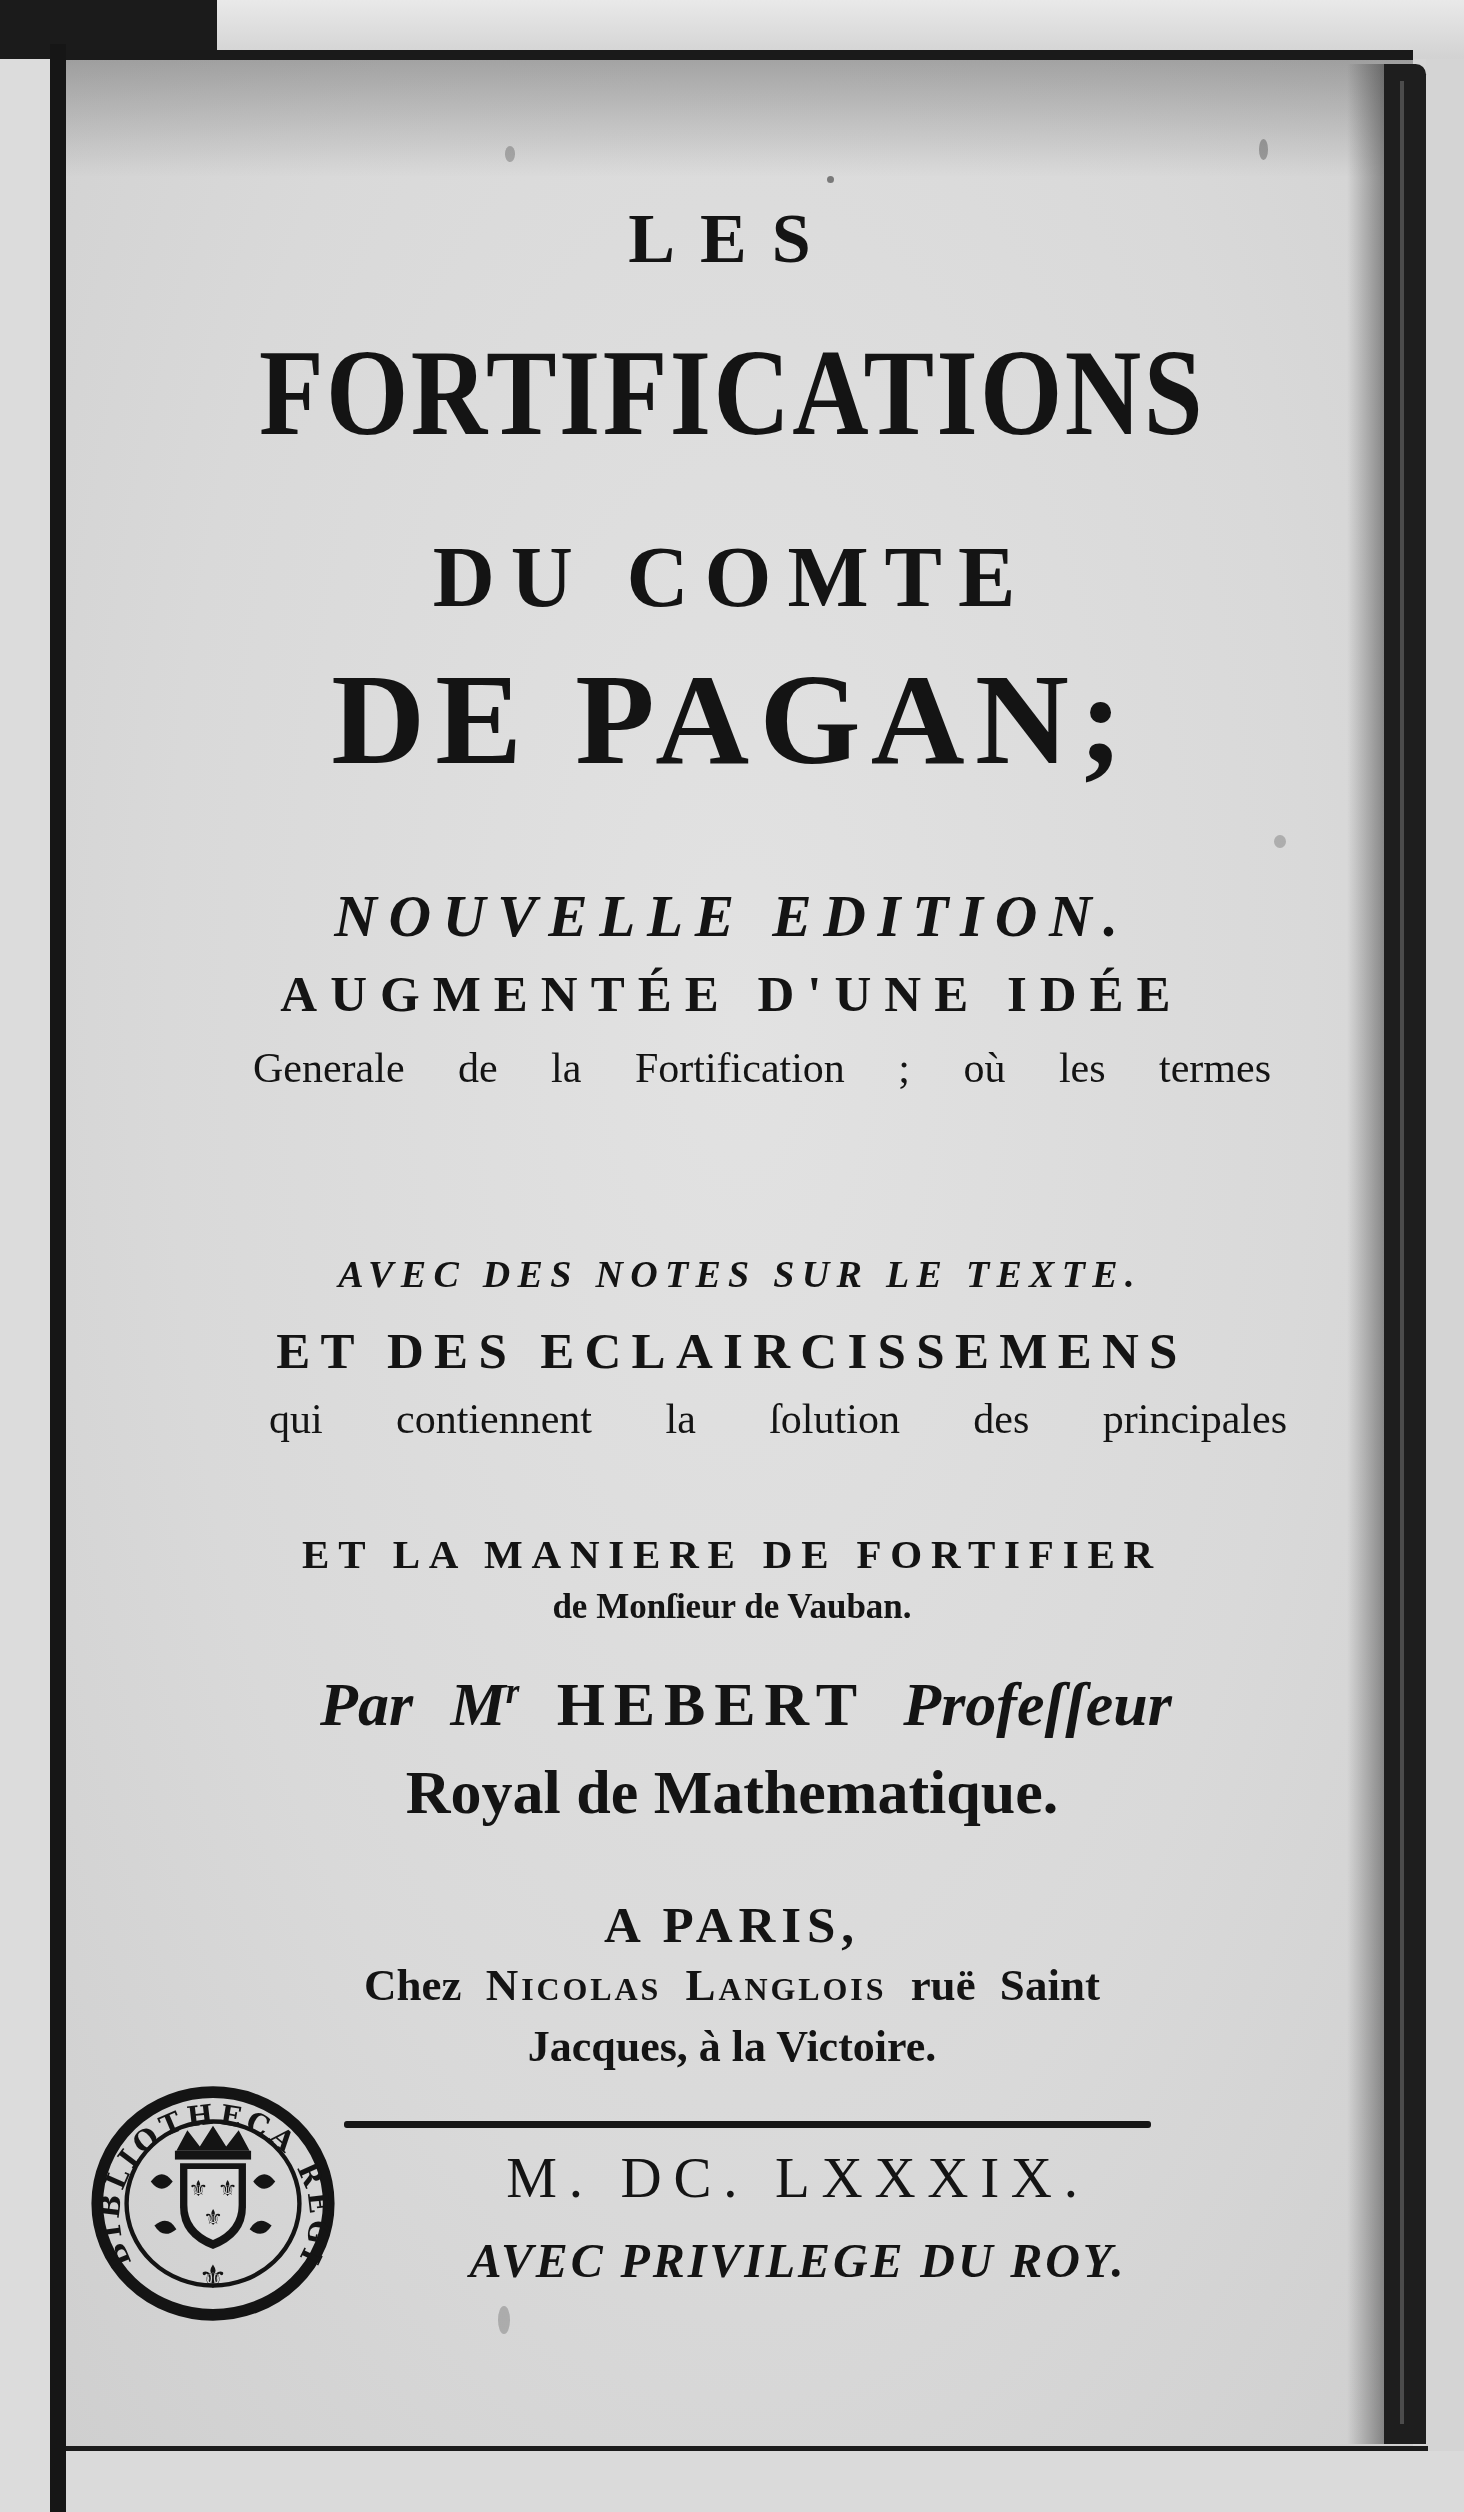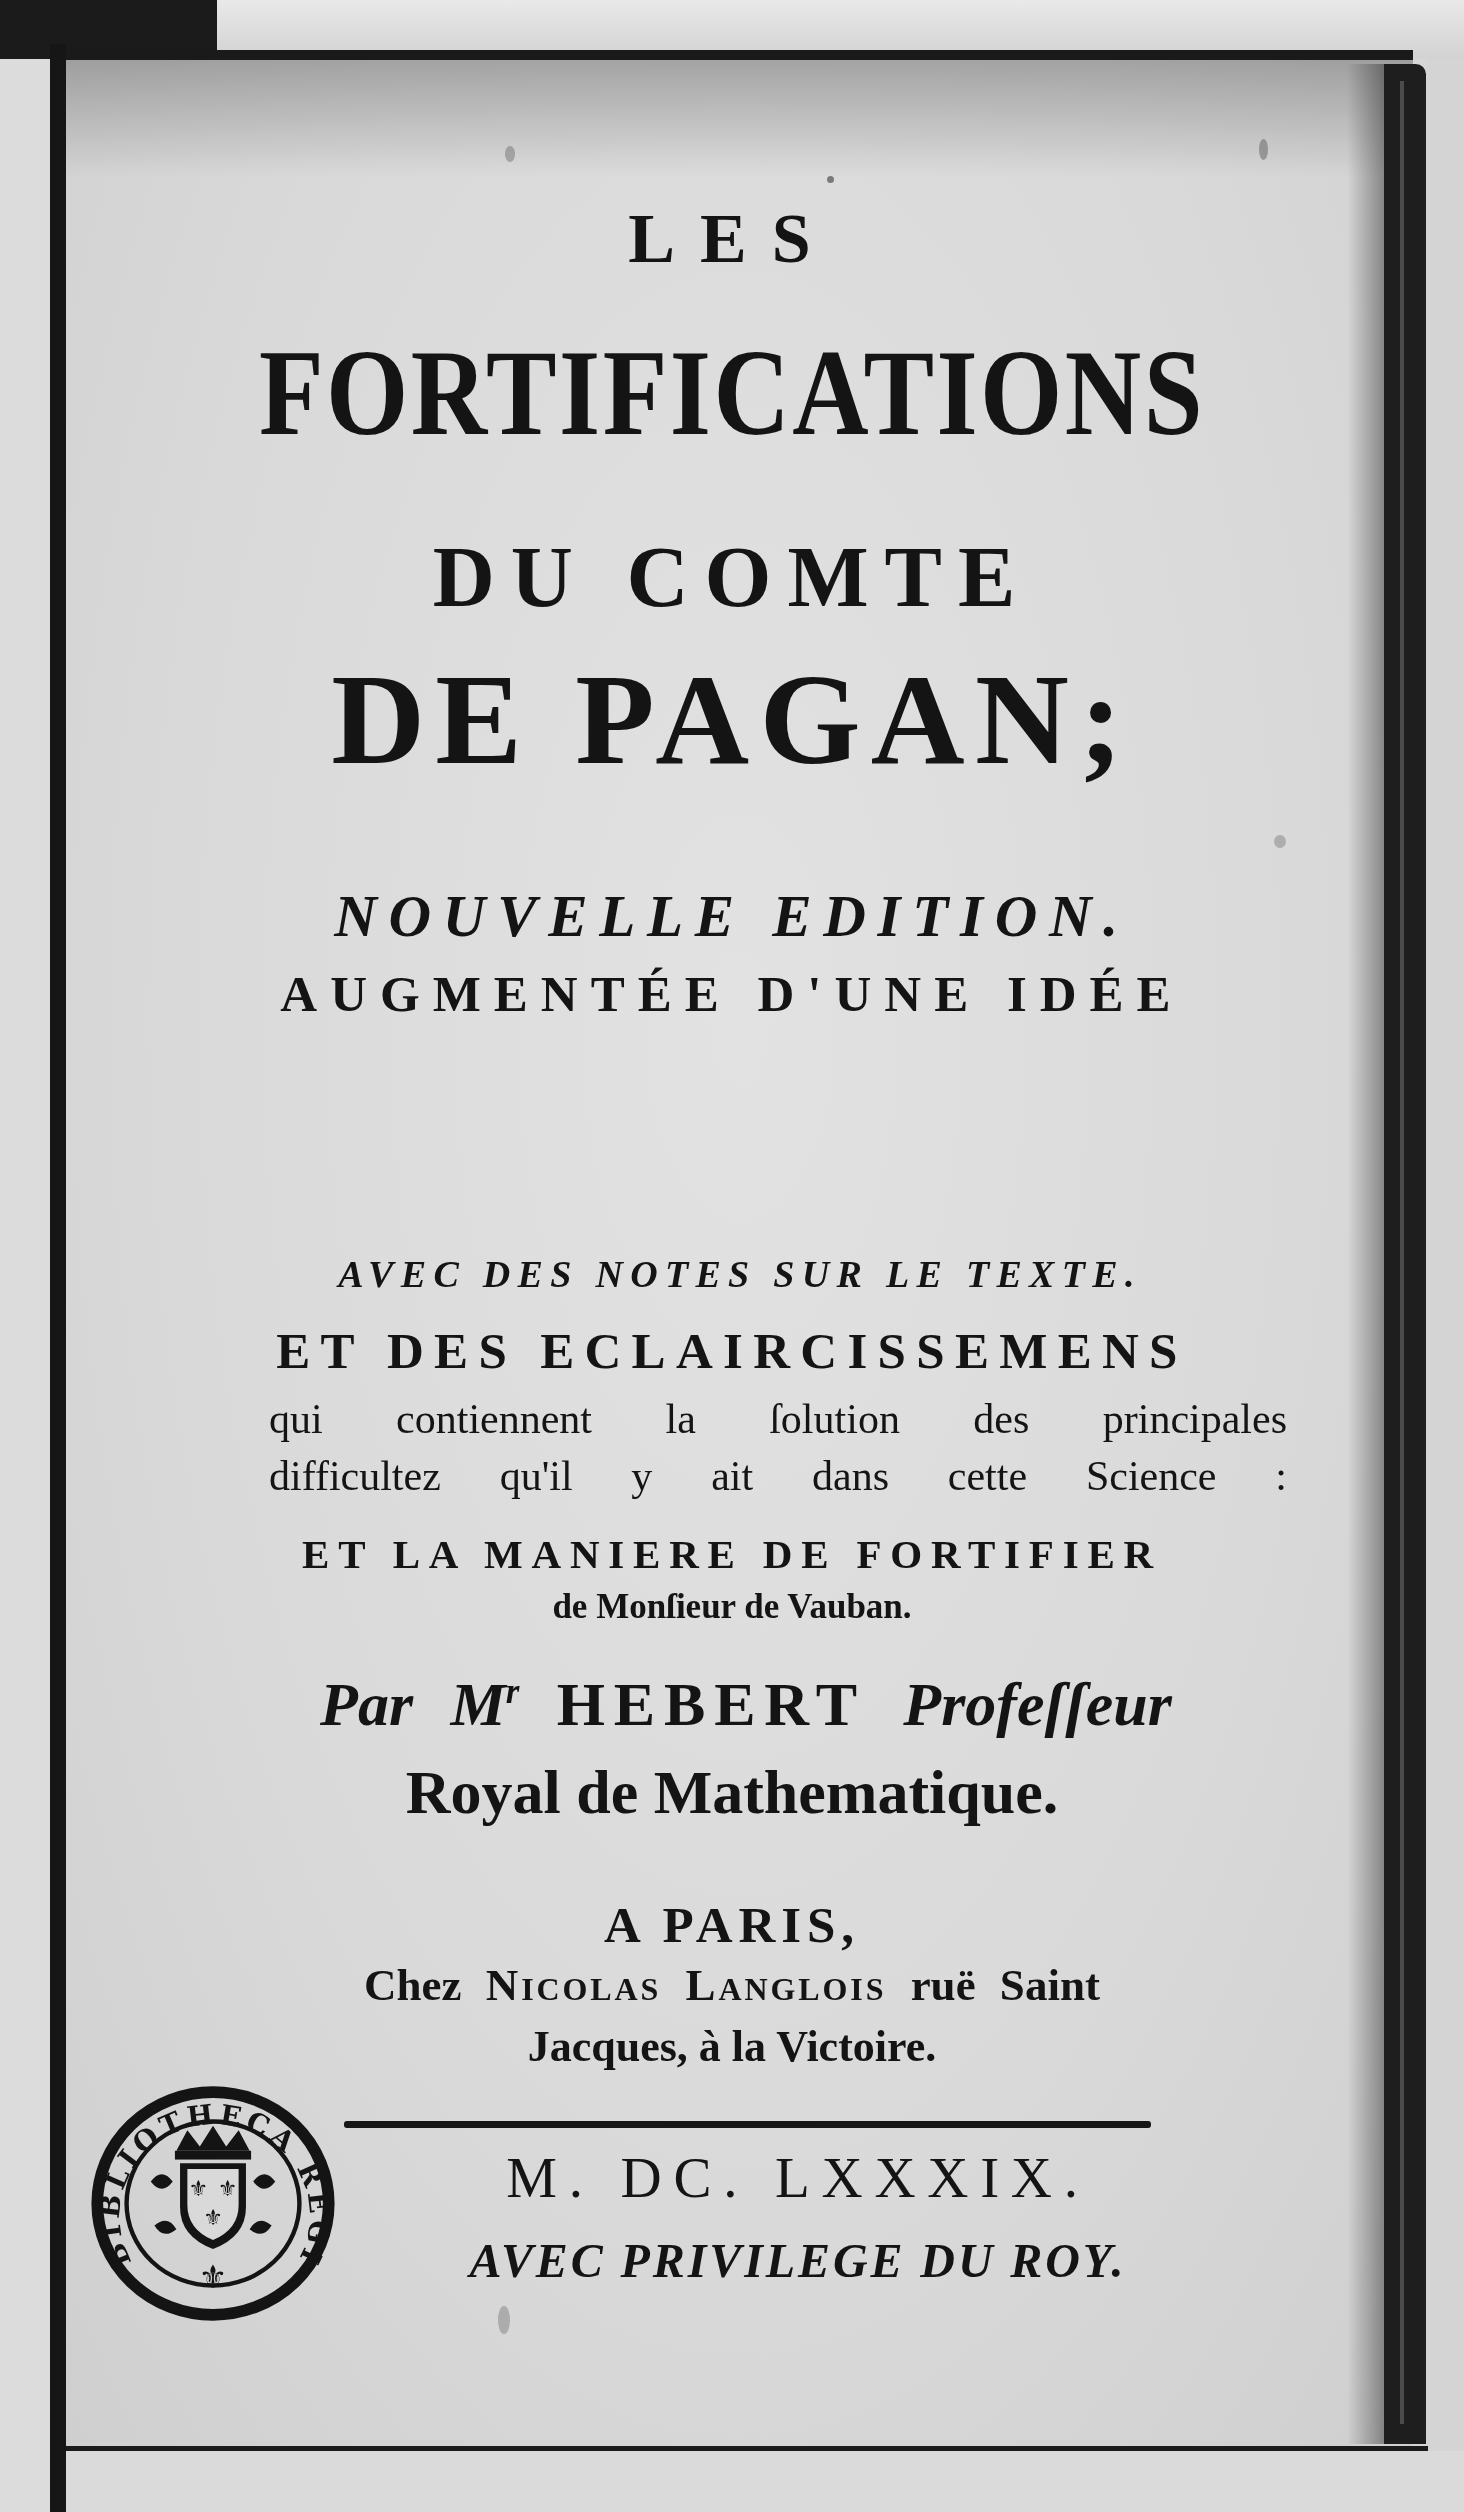--- a/index.html
+++ b/index.html
@@ -189,28 +189,28 @@
 
 <h1 class="line t-les">LES</h1>
 <h1 class="line t-fortif">FORTIFICATIONS</h1>
 <h2 class="line t-ducomte">DU COMTE</h2>
 <h1 class="line t-depagan">DE PAGAN;</h1>
 
 <p class="line t-nouvelle">NOUVELLE EDITION.</p>
 <p class="line t-augmentee">AUGMENTÉE D'UNE IDÉE</p>
 
 <div class="para p-generale">
+  <div>Generale de la Fortification ; où les termes</div>
 </div>
 
 <p class="line t-avec">AVEC DES NOTES SUR LE TEXTE.</p>
 <p class="line t-etdes">ET DES ECLAIRCISSEMENS</p>
 
 <div class="para p-qui">
   <div>qui contiennent la ſolution des principales</div>
-  <div>difficultez qu'il y ait dans cette Science :</div>
 </div>
 
 <p class="line t-etla">ET LA MANIERE DE FORTIFIER</p>
 <p class="line t-monsieur">de Monſieur de Vauban.</p>
 
 <p class="line t-par">
   <span class="it">Par</span>
   <span class="it"><span>M</span><sup>r</sup></span>
   <span class="hebert">HEBERT</span>
   <span class="it">Profeſſeur</span>

